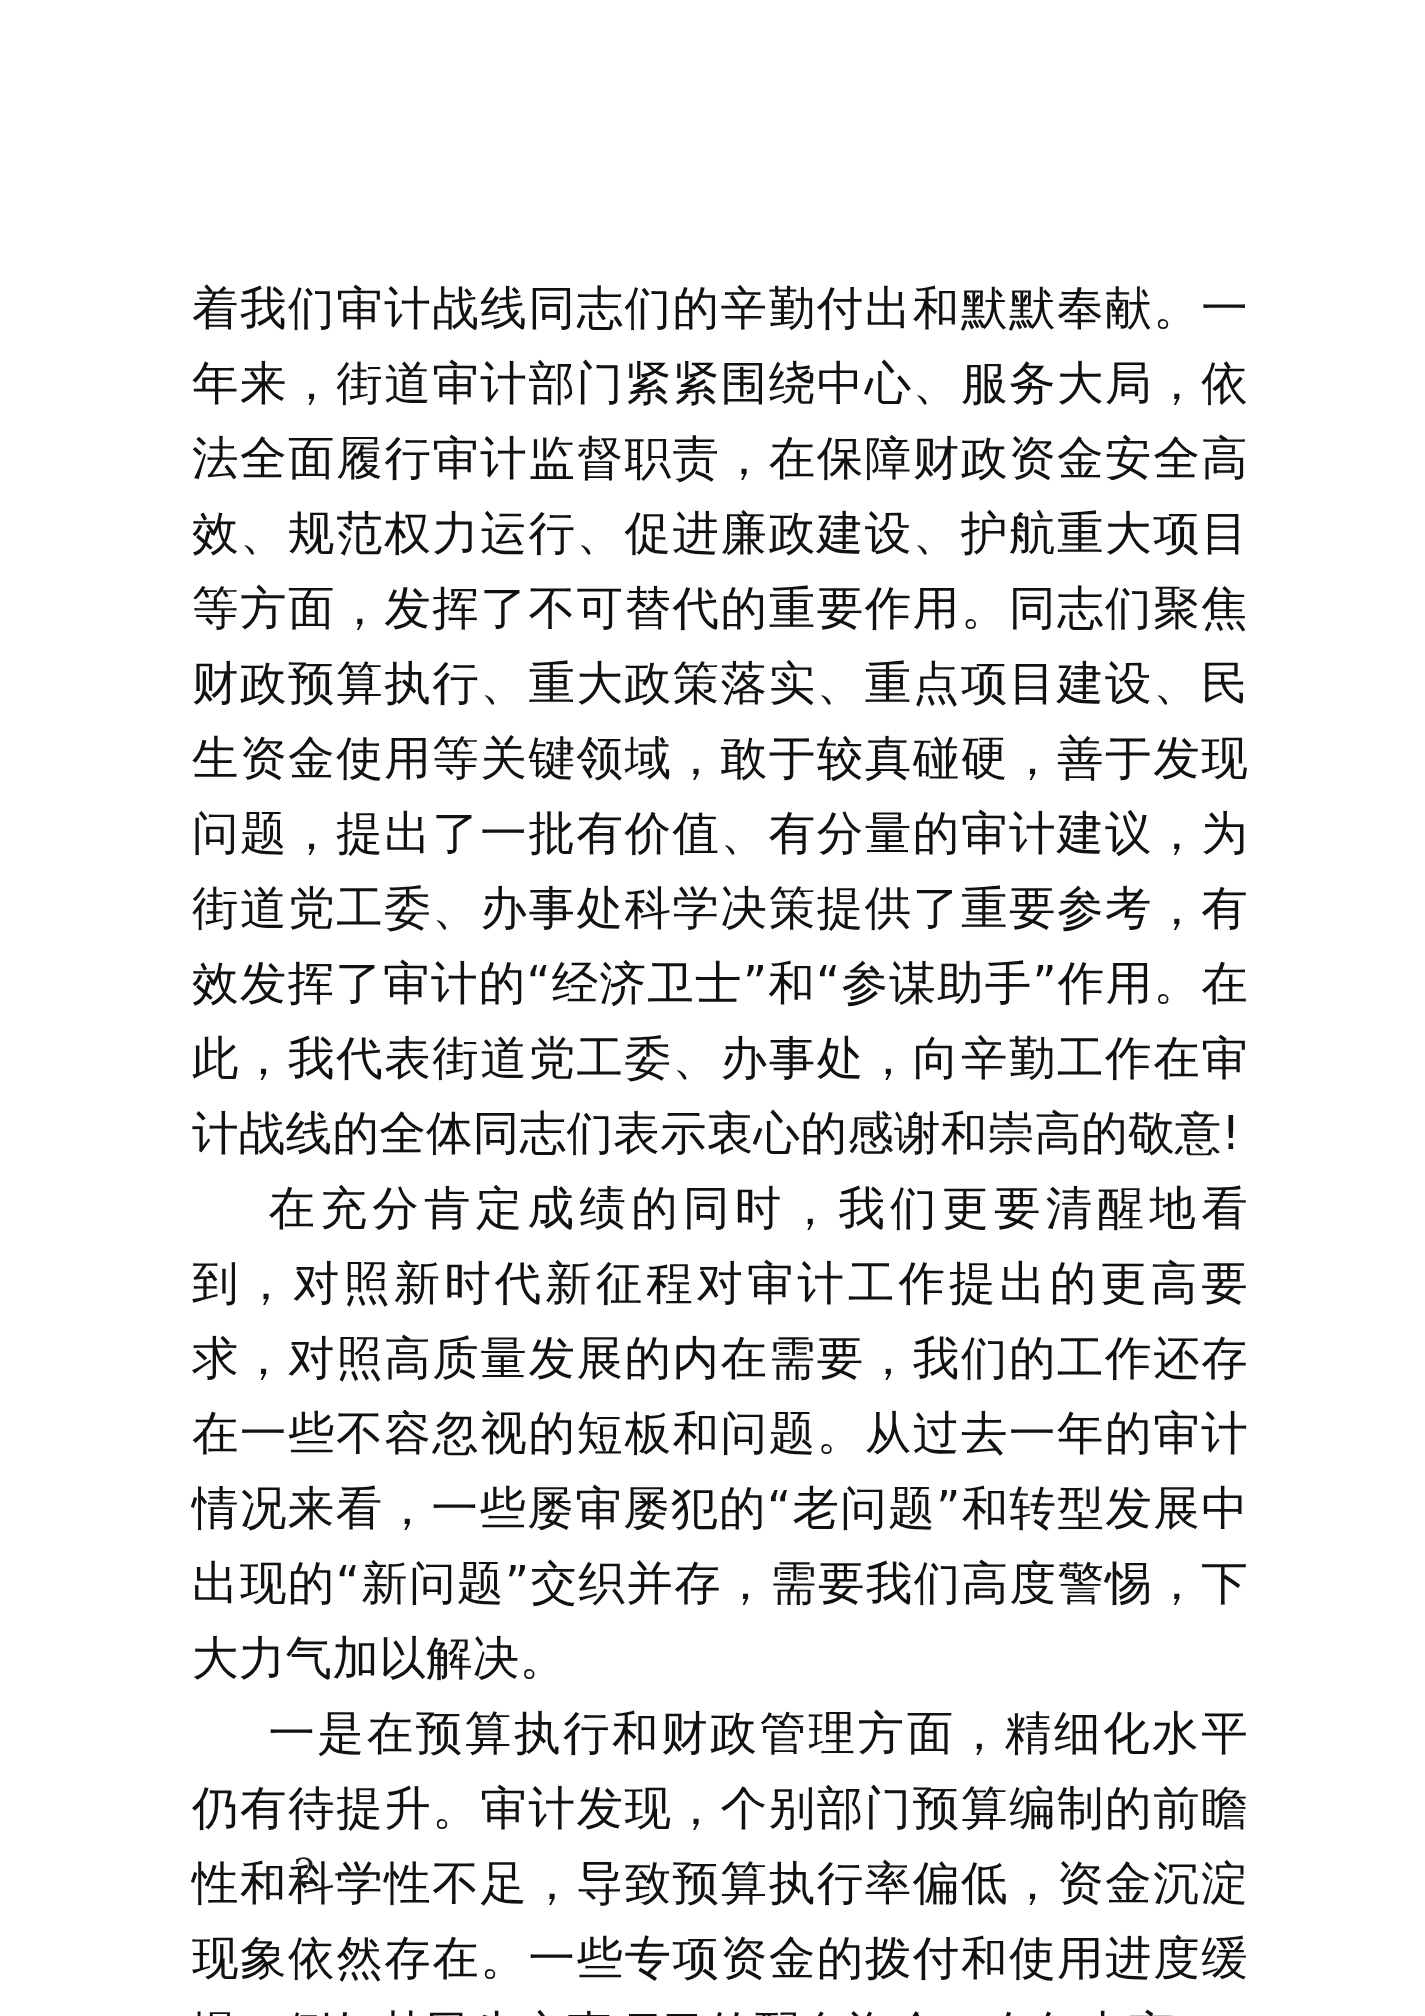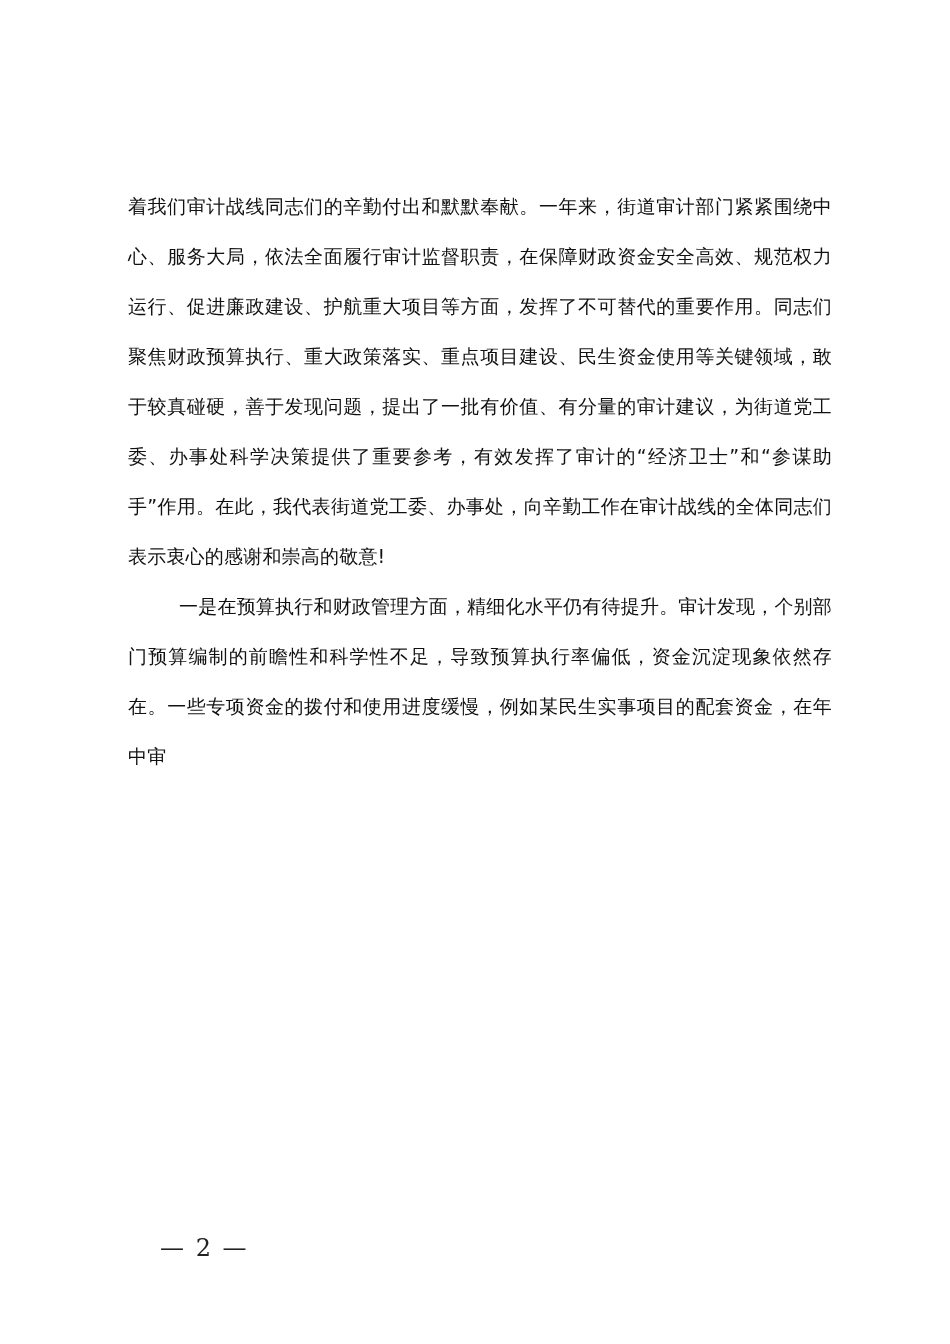--- a/index.html
+++ b/index.html
@@ -25,21 +25,21 @@
     }
     .body-text {
       position: absolute;
       left: 128px;
       top: 181px;
       width: 704px;
     }
     .para {
       margin: 0;
       padding: 0;
-      font-size: 19px;
+      font-size: 31px;
       line-height: 50px;
       text-align: justify;
       text-justify: inter-character;
       letter-spacing: 0.2px;
       word-break: break-all;
     }
     .para.indent {
       text-indent: 51px;
     }
     .lead {
@@ -58,18 +58,21 @@
   </style>
 </head>
 <body>
 
 <div class="page">
   <div class="body-text">
     <p class="para">
       <span>着我们审计战线同志们的辛勤付出和默默奉献。一年来，街道审计部门紧紧围绕中心、服务大局，依法全面履行审计监督职责，在保障财政资金安全高效、规范权力运行、促进廉政建设、护航重大项目等方面，发挥了不可替代的重要作用。同志们聚焦财政预算执行、重大政策落实、重点项目建设、民生资金使用等关键领域，敢于较真碰硬，善于发现问题，提出了一批有价值、有分量的审计建议，为街道党工委、办事处科学决策提供了重要参考，有效发挥了审计的“经济卫士”和“参谋助手”作用。在此，我代表街道党工委、办事处，向辛勤工作在审计战线的全体同志们表示衷心的感谢和崇高的敬意!</span>
     </p>
     <p class="para indent">
+      <span>在充分肯定成绩的同时，我们更要清醒地看到，对照新时代新征程对审计工作提出的更高要求，对照高质量发展的内在需要，我们的工作还存在一些不容忽视的短板和问题。从过去一年的审计情况来看，一些屡审屡犯的“老问题”和转型发展中出现的“新问题”交织并存，需要我们高度警惕，下大力气加以解决。</span>
+    </p>
+    <p class="para indent">
       <span class="lead">一是</span><span>在预算执行和财政管理方面，精细化水平仍有待提升。审计发现，个别部门预算编制的前瞻性和科学性不足，导致预算执行率偏低，资金沉淀现象依然存在。一些专项资金的拨付和使用进度缓慢，例如某民生实事项目的配套资金，在年中审</span>
     </p>
   </div>
 
   <div class="page-number">— 2 —</div>
 </div>
 
 </body></html>

